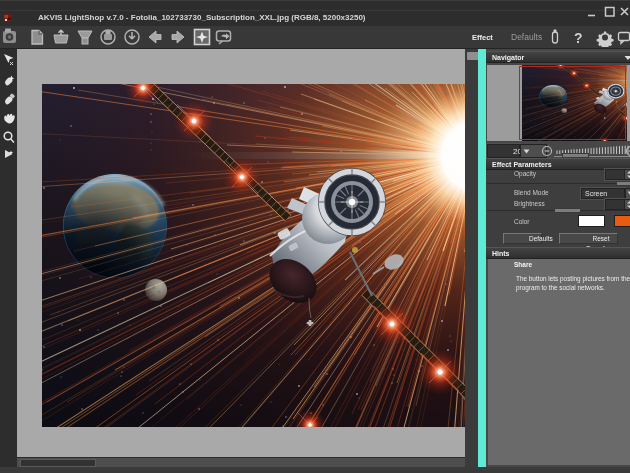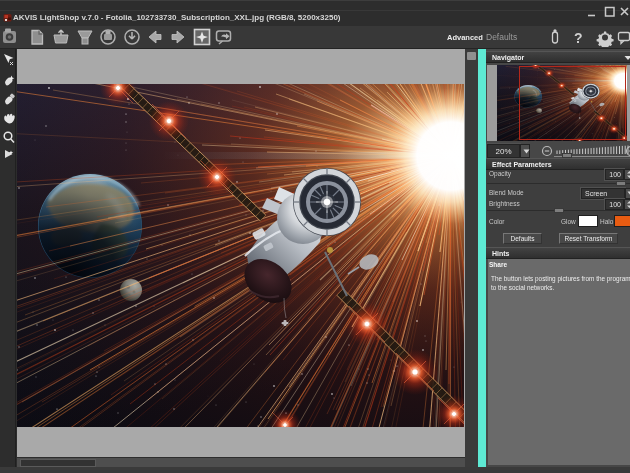--- a/index.html
+++ b/index.html
@@ -1,17 +1,17 @@
 <!DOCTYPE html>
 <html><head><meta charset="utf-8">
 <style>
  * { margin:0; padding:0; box-sizing:border-box; }
  html,body { width:630px; height:473px; overflow:hidden; background:#2c2c2c;
    font-family:"Liberation Sans", sans-serif; }
- .abs { position:absolute; }
+ .abs { position:absolute;padding-left:25px; }
  #app { position:relative; width:630px; height:473px; }
  
  #titlebar { left:0; top:0; width:630px; height:26px; background:#2d2d2d; border-top:1px solid #3d3d3d; }
  #titleline { left:0; top:10px; width:630px; height:1px; background:#383838; }
  #title { left:13px; top:13px; font-size:8px; font-weight:bold; color:#d6d6d6; letter-spacing:0px; white-space:nowrap; }
  
  #toolbar { left:0; top:26px; width:630px; height:23px; background:#383838; border-bottom:1px solid #242424; }
  
  #ltools { left:0; top:49px; width:16px; height:424px; background:#2d2d2d; border-right:1px solid #202020; }
  
@@ -94,21 +94,21 @@
    <rect x="194.5" y="2.5" width="15" height="15" fill="#6e6e6e" stroke="#e8e8e8" stroke-width="1.6"></rect>
    <path d="M202 4.5 l1.6 4.3 l4.4 1.2 l-4.4 1.6 l-1.6 4.4 l-1.6 -4.4 l-4.4 -1.6 l4.4 -1.2 z" fill="#fff"></path>
   </g>
 
   <g>
    <rect x="216.5" y="4" width="14" height="10" rx="2.5" fill="none" stroke="#c0c0c0" stroke-width="1.5"></rect>
    <path d="M219 17 l3.5 -3" stroke="#c0c0c0" stroke-width="1.5" fill="none"></path>
    <path d="M221 9.5 q2 -3 5 -1.5 l0 -1.8 l3.5 3 l-3.5 3 l0 -1.8 q-3 -1.2 -5 -0.9z" fill="#c8c8c8"></path>
   </g>
  </svg>
- <div class="abs" style="left:447px;top:32.5px;font-size:7.5px;font-weight:bold;color:#ececec;white-space:nowrap">Advanced</div>
+ <div class="abs" style="left:447px;top:32.5px;font-size:7.5px;font-weight:bold;color:#ececec;white-space:nowrap">Effect</div>
  <div class="abs" style="left:486px;top:32px;font-size:8.5px;color:#9b9b9b;white-space:nowrap">Defaults</div>
  <svg class="ico" style="left:548px;top:28px" width="82" height="19" viewBox="0 0 82 19">
   <g stroke="#cfcfcf" fill="none" stroke-width="1.3">
    <rect x="4.5" y="4" width="5" height="11" rx="2.5"></rect>
    <circle cx="7" cy="2.8" r="1.6" fill="#cfcfcf" stroke="none"></circle>
   </g>
   <g>
    <text x="26" y="14.5" font-size="14" font-weight="bold" fill="#cfcfcf" font-family="Liberation Sans">?</text>
   </g>
   <g fill="#cfcfcf">

